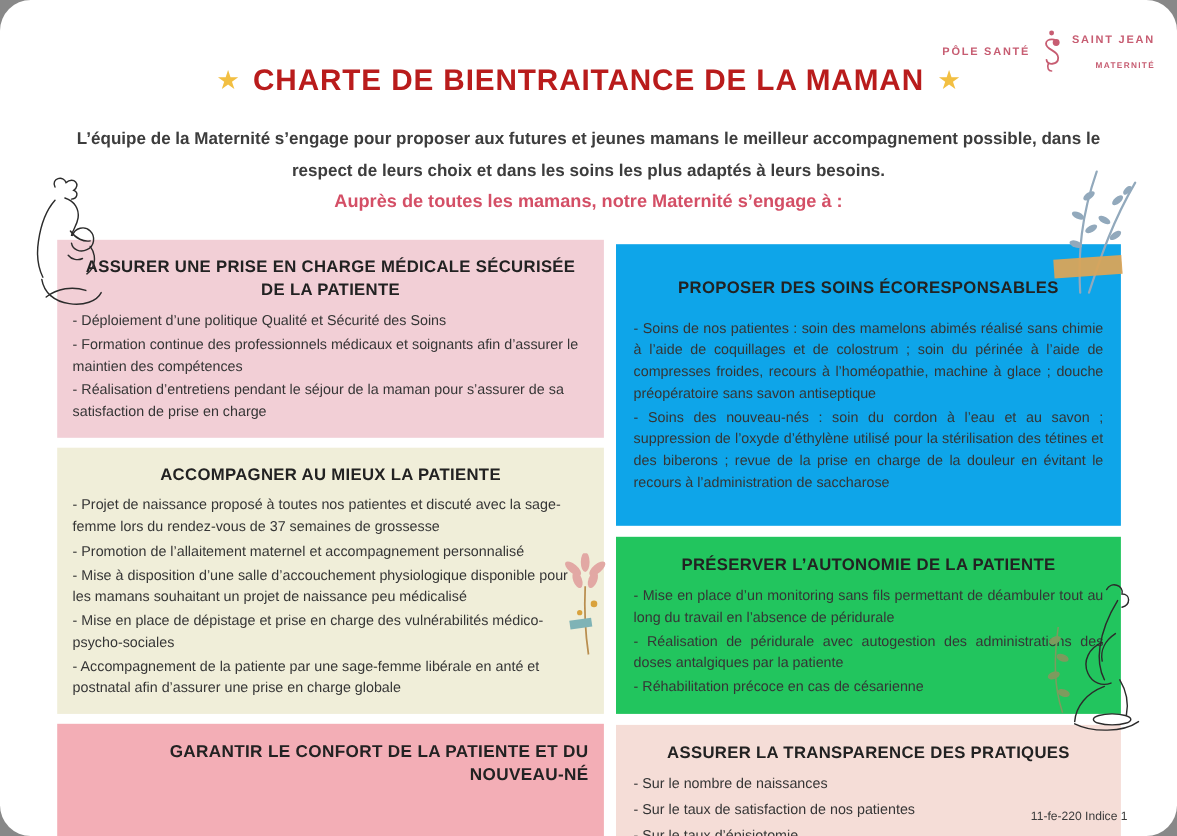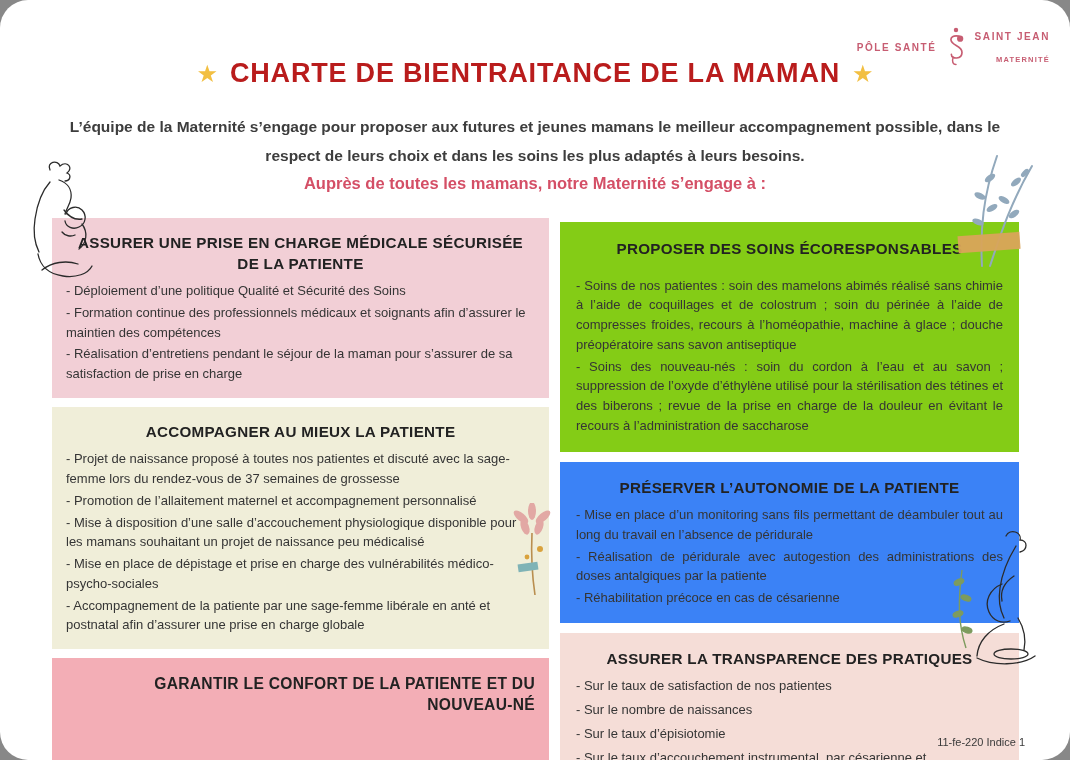--- a/index.html
+++ b/index.html
@@ -54,23 +54,23 @@
     color: #222222; letter-spacing: 0.3px; line-height: 1.35;
     margin: 3px 0 7px;
   }
   .box p.li { font-size: 13px; color: #353535; line-height: 1.52; margin: 0 0 2px; }
   .box.justify p.li { text-align: justify; }
 
   .bx-pink1 { background: #f2cfd6; min-height: 156px; }
   .bx-cream { background: #f0eed9; min-height: 161px; }
   .bx-pink2 { background: #f3aeb6; min-height: 106px; }
   .bx-pink2 h2 { font-size: 15.6px; text-align: right; }
-  .bx-peach { background: #84cc16; min-height: 191px; padding: 14px 16px; }
+  .bx-peach { background: #0ea5e9; min-height: 191px; padding: 27px 16px; }
   .bx-peach h2 { margin-bottom: 16px; }
-  .bx-lav   { background: #3b82f6; min-height: 106px; padding: 13px 16px; }
+  .bx-lav   { background: #22c55e; min-height: 106px; padding: 13px 16px; }
   .bx-rose  { background: #f5ddd7; min-height: 112px; padding: 13px 16px; }
   .bx-rose p.li { margin-bottom: 4px; }
 
   
   .deco { position: absolute; pointer-events: none; z-index: 3; }
   .deco-mother { left: 4px;  top: 158px; }
   .deco-sprig  { left: 950px; top: 148px; }
   .deco-flower { left: 510px; top: 503px; }
   .deco-woman  { left: 946px; top: 526px; }
 
@@ -140,22 +140,22 @@
 
     <section class="box bx-lav justify">
       <h2>PRÉSERVER L’AUTONOMIE DE LA PATIENTE</h2>
       <p class="li">- Mise en place d’un monitoring sans fils permettant de déambuler tout au long du travail en l’absence de péridurale</p>
       <p class="li">- Réalisation de péridurale avec autogestion des administrations des doses antalgiques par la patiente</p>
       <p class="li">- Réhabilitation précoce en cas de césarienne</p>
     </section>
 
     <section class="box bx-rose">
       <h2>ASSURER LA TRANSPARENCE DES PRATIQUES</h2>
+      <p class="li">- Sur le nombre de naissances</p>
       <p class="li">- Sur le taux de satisfaction de nos patientes</p>
-      <p class="li">- Sur le nombre de naissances</p>
       <p class="li">- Sur le taux d’épisiotomie</p>
       <p class="li">- Sur le taux d’accouchement instrumental, par césarienne et physiologique</p>
 
     </section>
   </div>
 
   <svg class="deco deco-mother" width="102" height="140" viewBox="0 0 102 140">
     <g fill="none" stroke="#2b2b2b" stroke-width="1.3" stroke-linecap="round">
       <path d="M46,12 c-4,-8 8,-11 10,-4 c7,-6 14,2 7,7 c5,2 3,8 -2,8"></path>
       <path d="M55,22 c9,3 13,10 12,18 c-1,7 -5,11 -6,16"></path>

